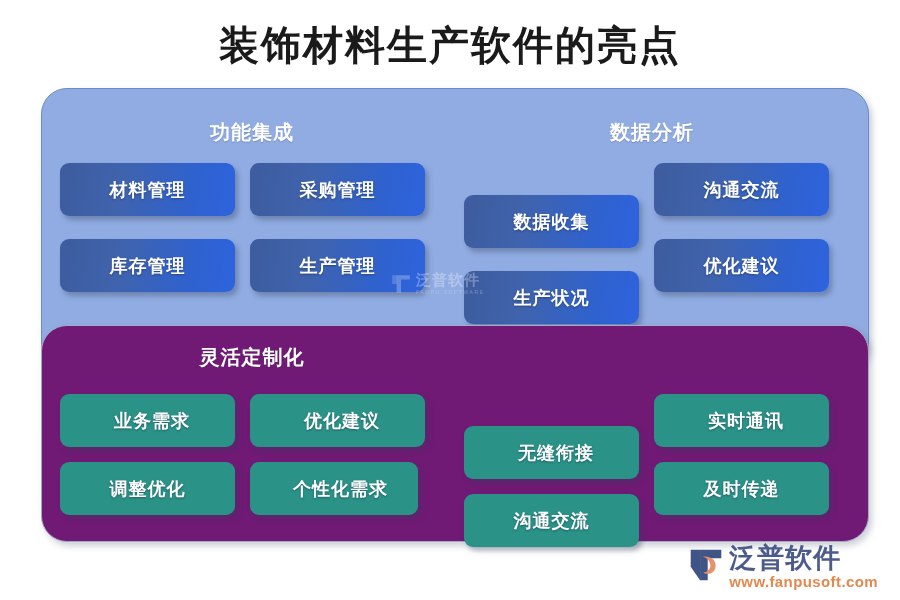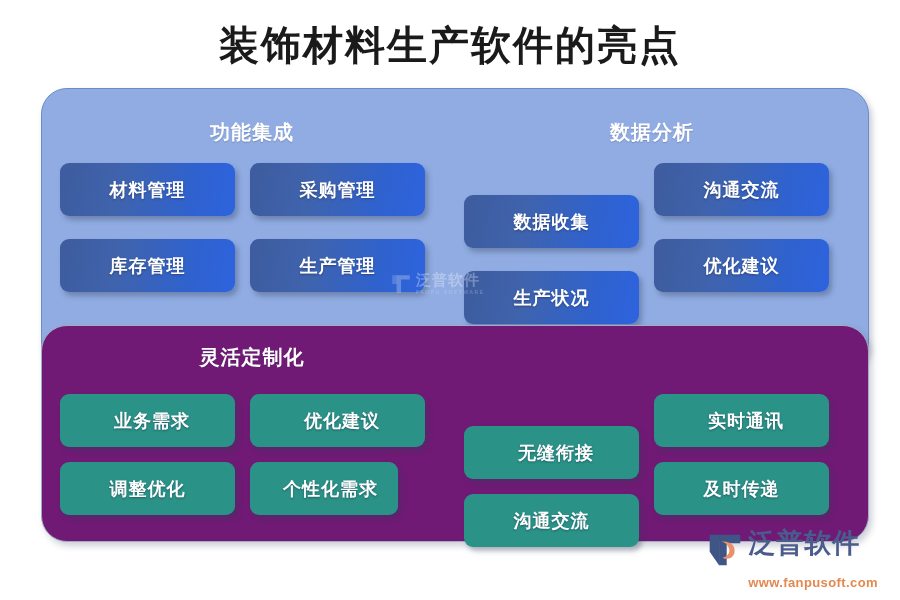--- a/index.html
+++ b/index.html
@@ -118,21 +118,21 @@
 
   
   .panel-blue .ry0 { top: 74px;  }
   .panel-blue .ry1 { top: 150px; }
 
   
   .panel-gray .ry0 { top: 68px; padding-left: 9px;  }
   .panel-gray .ry1 { top: 136px; }
 
   
-  .chip.wide { width: 148px; padding-left: 13px; }
+  .chip.wide { width: 168px; padding-left: 13px; }
 
   
   .watermark {
     position: absolute;
     left: 348px;
     top: 175px;
     width: 130px;
     height: 40px;
     opacity: 0.30;
     pointer-events: none;
@@ -186,25 +186,25 @@
   }
   .brand-cn {
     font-size: 27px;
     font-weight: bold;
     color: #4A5B8C;
     letter-spacing: 1px;
     line-height: 1.05;
     font-family: "Liberation Serif", "DejaVu Serif", serif;
   }
   .brand-url {
-    font-size: 13px;
+    font-size: 15px;
     font-weight: bold;
     color: #E3884F;
     letter-spacing: 0.4px;
-    margin-top: 18px;
+    margin-top: 1px;
     font-family: "Liberation Sans", sans-serif;
   }
 </style>
 </head>
 <body>
 
 <div class="page">
 
   <div class="title">装饰材料生产软件的亮点</div>
 

